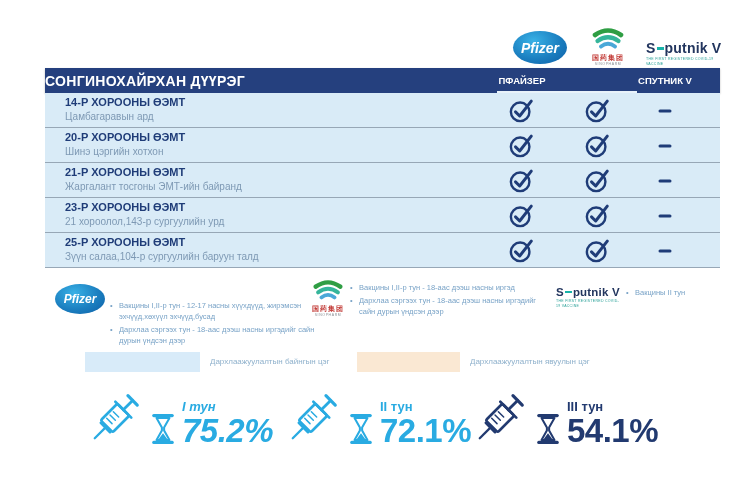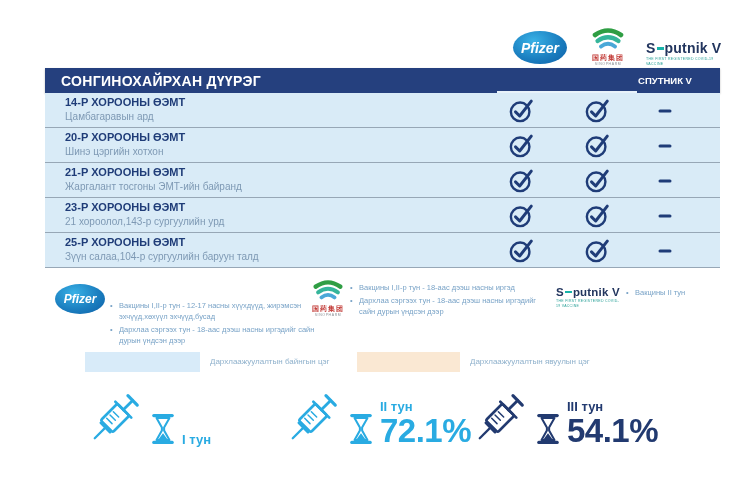--- a/index.html
+++ b/index.html
@@ -24,21 +24,21 @@
   .sputnik.legend{left:556px;top:286px;width:64px;}
   .sputnik-word{font-weight:bold;color:#22355e;letter-spacing:.2px;white-space:nowrap;}
   .sputnik.top .sputnik-word{font-size:14px;}
   .sputnik.legend .sputnik-word{font-size:11.5px;}
   .sputnik-dash{display:inline-block;width:7px;height:2.5px;background:#18b3a9;vertical-align:middle;margin:0 1px 2px 1px;}
   .sputnik-tag{font-size:3.5px;color:#2aa198;line-height:1.5;letter-spacing:.3px;text-transform:uppercase;margin-top:1px;}
 
   
   .header-bar{position:absolute;left:45px;top:68px;width:675px;height:25px;background:#25407E;
     display:flex;align-items:center;box-shadow:0 1px 2px rgba(0,0,0,.25);}
-  .header-title{margin-left:16px;font-size:14px;font-weight:bold;color:#fff;letter-spacing:.3px;}
+  .header-title{margin-left:0;font-size:14px;font-weight:bold;color:#fff;letter-spacing:.3px;}
   .header-col{position:absolute;top:0;height:25px;line-height:25px;width:70px;text-align:center;
     font-size:9.5px;font-weight:bold;color:#fff;}
   .hc1{left:442px;} .hc2{left:515px;} .hc3{left:585px;}
   .header-underline{position:absolute;left:452px;bottom:0;width:140px;height:2px;background:#e8f2fa;}
 
   
   .table{position:absolute;left:45px;top:93px;width:675px;}
   .row{position:relative;height:34px;background:#D9EBF7;border-bottom:1px solid #97A7B6;}
   .row-title{position:absolute;left:20px;top:3px;font-size:11px;font-weight:bold;color:#1F3C78;}
   .row-sub{position:absolute;left:20px;top:18px;font-size:10px;color:#7E99B4;}
@@ -58,21 +58,21 @@
 
   
   .swatch{position:absolute;top:352px;height:20px;}
   .swatch.fixed{left:85px;width:115px;background:#D8EBF9;}
   .swatch.mobile{left:357px;width:103px;background:#FAE8D3;}
   .swatch-label{position:absolute;top:357px;font-size:8px;color:#8FB1CC;}
   .sl-fixed{left:210px;} .sl-mobile{left:470px;}
 
   
   .stat{position:absolute;display:flex;align-items:flex-end;}
-  .stat.s1{left:85px;top:386px;} .stat.s2{left:283px;top:386px;} .stat.s3{left:470px;top:386px;}
+  .stat.s1{left:85px;top:386px;font-style:italic;} .stat.s2{left:283px;top:386px;} .stat.s3{left:470px;top:386px;}
   .stat.blue{color:#29ABE2;} .stat.navy{color:#223A70;}
   .stat .syringe{margin-right:4px;}
   .stat .hourglass{margin:0 7px 3px 0;}
   .stat-text{display:flex;flex-direction:column;padding-bottom:1px;}
   .stat-label{font-size:13px;font-weight:bold;line-height:1.1;}
   .stat-value{font-size:33px;font-weight:bold;line-height:1;letter-spacing:-.5px;}
 </style>
 </head>
 <body>
 
@@ -123,20 +123,21 @@
     <div class="sino-en">SINOPHARM</div>
   </div>
 
   <div class="sputnik top">
     <div class="sputnik-word"><span>S</span><span class="sputnik-dash"></span><span>putnik V</span></div>
     <div class="sputnik-tag">THE FIRST REGISTERED COVID-19 VACCINE</div>
   </div>
 
   <div class="header-bar">
     <span class="header-title">СОНГИНОХАЙРХАН ДҮҮРЭГ</span>
+    <span class="header-col hc1">ПФАЙЗЕР</span>
     <span class="header-col hc3">СПУТНИК V</span>
     <span class="header-underline"></span>
   </div>
 
   <div class="table">
 
     <div class="row">
       <span class="row-title">14-Р ХОРООНЫ ӨЭМТ</span>
       <span class="row-sub">Цамбагаравын ард</span>
       <span class="cell c1"><svg class="check-icon" width="26" height="26" viewBox="0 0 28 28">
@@ -239,20 +240,21 @@
 
   <div class="stat s1 blue">
     <svg class="syringe" width="62" height="62" viewBox="0 0 66 66">
         <use href="#syringe-glyph"></use>
       </svg>
     <svg class="hourglass" width="24" height="32" viewBox="0 0 26 34">
         <use href="#hourglass-glyph"></use>
       </svg>
     <div class="stat-text">
       <span class="stat-label">I тун</span>
+      <span class="stat-value">75.2%</span>
     </div>
   </div>
 
   <div class="stat s2 blue">
     <svg class="syringe" width="62" height="62" viewBox="0 0 66 66">
         <use href="#syringe-glyph"></use>
       </svg>
     <svg class="hourglass" width="24" height="32" viewBox="0 0 26 34">
         <use href="#hourglass-glyph"></use>
       </svg>

